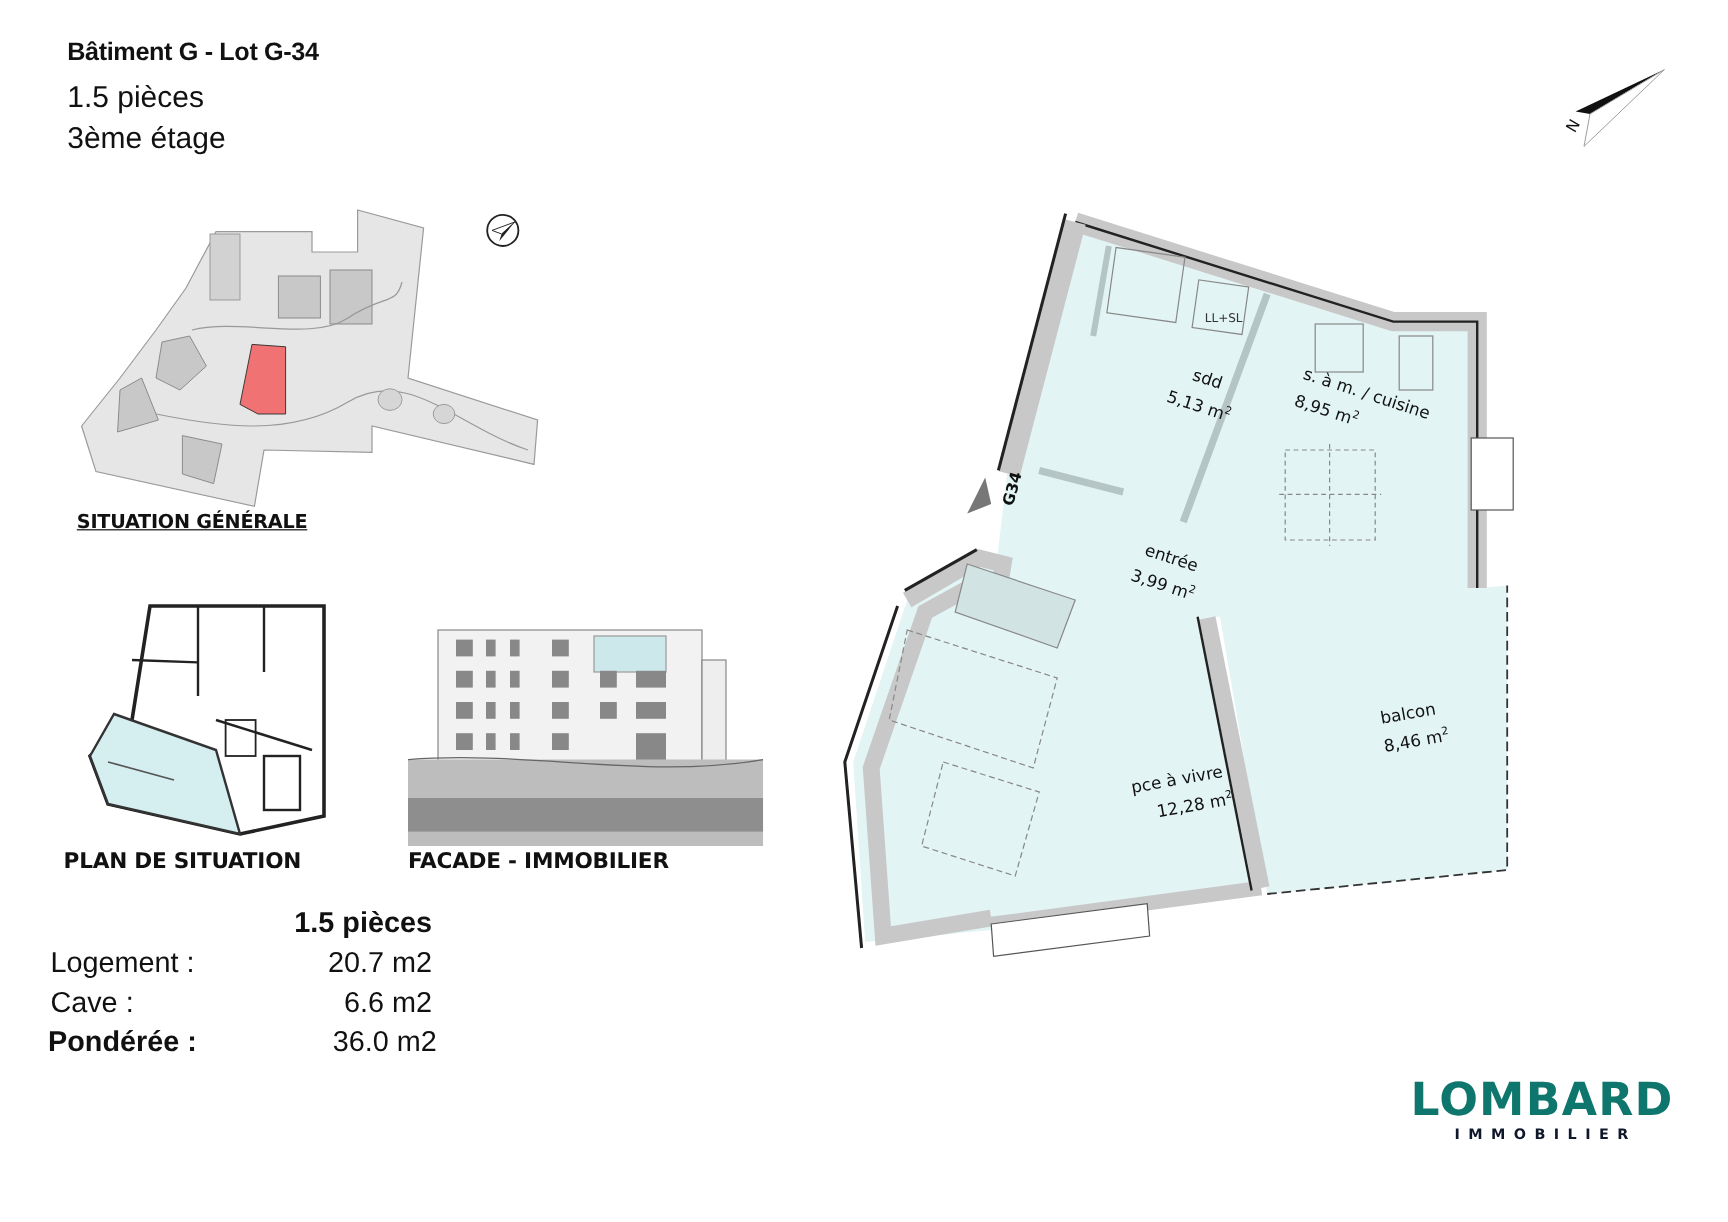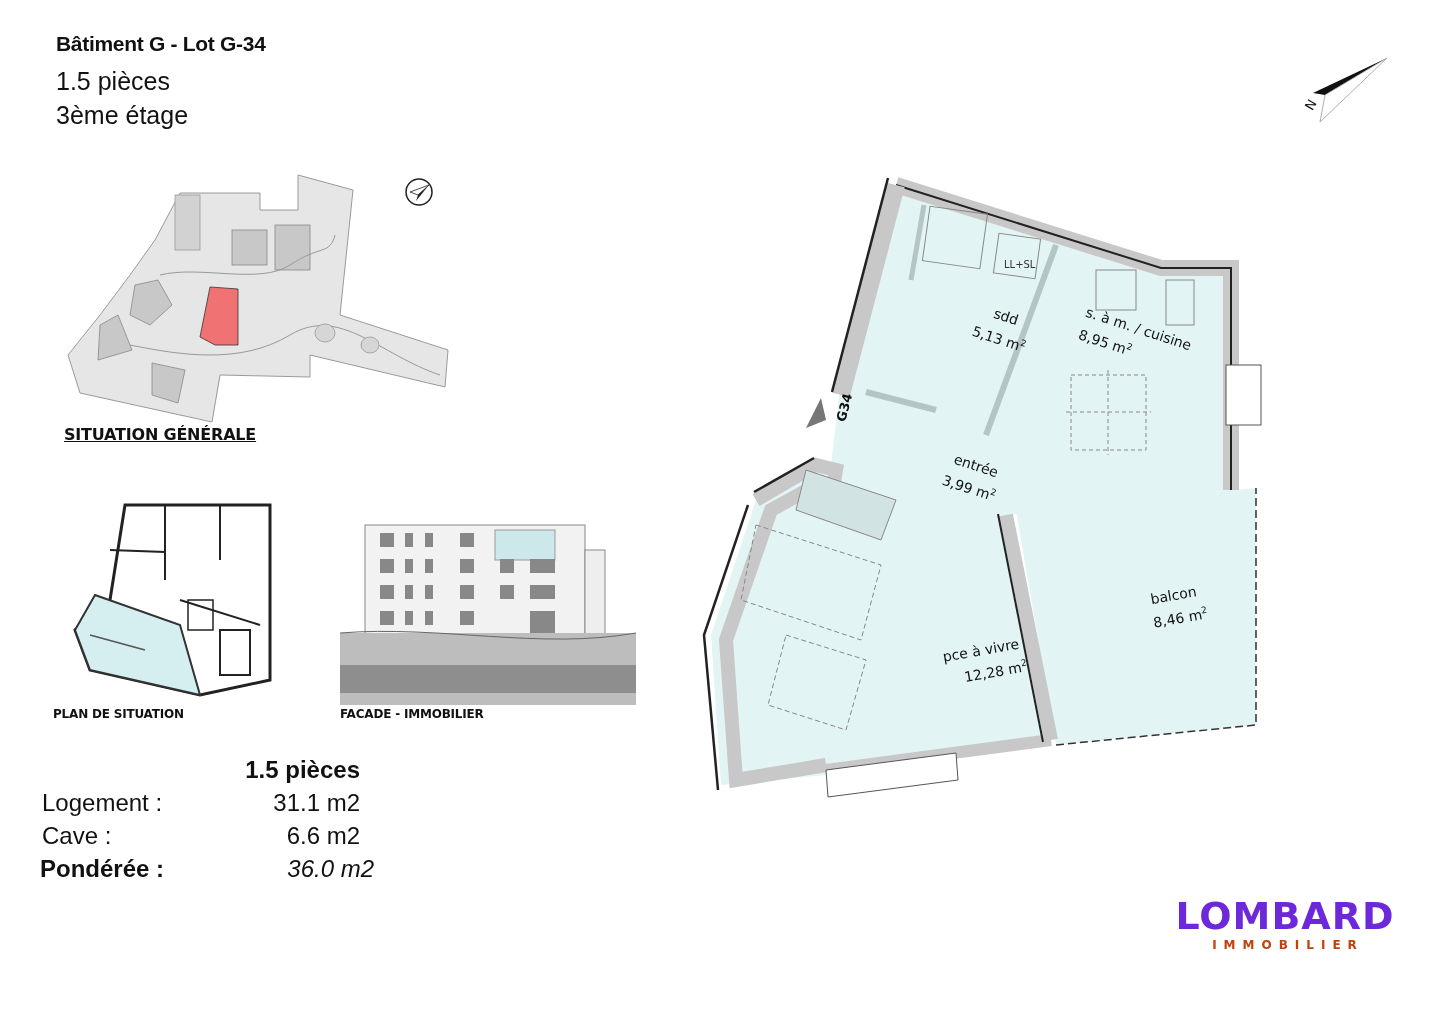--- a/index.html
+++ b/index.html
@@ -1,31 +1,31 @@
 <!DOCTYPE html>
 <html><head>
 <meta charset="utf-8">
 <style>
   html, body { margin:0; padding:0; background:#ffffff; }
   body { width:1440px; height:1018px; position:relative; overflow:hidden; font-family:"Liberation Sans", sans-serif; color:#111; }
   .abs { position:absolute; }
   .title { left:56px; top:32px; font-size:21px; font-weight:bold; letter-spacing:-0.3px; }
   .sub { left:56px; font-size:25px; }
-  .caption { font-family:"DejaVu Sans", sans-serif; font-weight:bold; font-size:12px; letter-spacing:-0.2px; }
+  .caption { font-family:"DejaVu Sans", sans-serif; font-weight:bold; font-size:18px; letter-spacing:-0.2px; }
   .caption-big { font-size:16px;text-decoration:underline; }
   .summary { left:38px; top:756px; width:340px; }
   .srow { position:relative; height:33px; font-size:24px; }
   .srow .lbl { position:absolute; left:4px; }
   .srow .val { position:absolute; right:18px; }
   .srow.head .val { font-weight:bold; right:18px; }
   .srow.bold .lbl { font-weight:bold; left:2px; }
-  .srow.bold .val { right:4px;font-style:italic; }
+  .srow.bold .val { right:14px; }
   .logo { left:1170px; top:896px; width:230px; text-align:center; }
-  .logo-main { font-family:"DejaVu Sans", sans-serif; font-weight:bold; font-size:38px; letter-spacing:1px; color:#6d28d9; line-height:40px; }
-  .logo-sub { font-family:"DejaVu Sans", sans-serif; font-weight:bold; font-size:12px; letter-spacing:7px; color:#c2410c; margin-top:2px; padding-left:6px; }
+  .logo-main { font-family:"DejaVu Sans", sans-serif; font-weight:bold; font-size:38px; letter-spacing:1px; color:#0f766e; line-height:40px; }
+  .logo-sub { font-family:"DejaVu Sans", sans-serif; font-weight:bold; font-size:12px; letter-spacing:7px; color:#0f172a; margin-top:2px; padding-left:6px; }
   .room { font-family:"DejaVu Sans", sans-serif; font-size:14px; color:#111; text-align:center; line-height:20px; white-space:nowrap; }
   .room sup { font-size:9px; }
 </style>
 </head>
 <body>
 
 <div class="abs title">Bâtiment G - Lot G-34</div>
 <div class="abs sub" style="top:67px;">1.5 pièces</div>
 <div class="abs sub" style="top:101px;">3ème étage</div>
 
@@ -103,21 +103,21 @@
   </svg>
 </div>
 <div class="abs caption" style="left:340px; top:707px;">FACADE - IMMOBILIER</div>
 
 <div class="abs summary">
   <div class="srow head">
     <span class="val">1.5 pièces</span>
   </div>
   <div class="srow">
     <span class="lbl">Logement :</span>
-    <span class="val">31.1 m2</span>
+    <span class="val">20.7 m2</span>
   </div>
   <div class="srow">
     <span class="lbl">Cave :</span>
     <span class="val">6.6 m2</span>
   </div>
   <div class="srow bold" style="">
     <span class="lbl">Pondérée :</span>
     <span class="val">36.0 m2</span>
   </div>
 </div>

